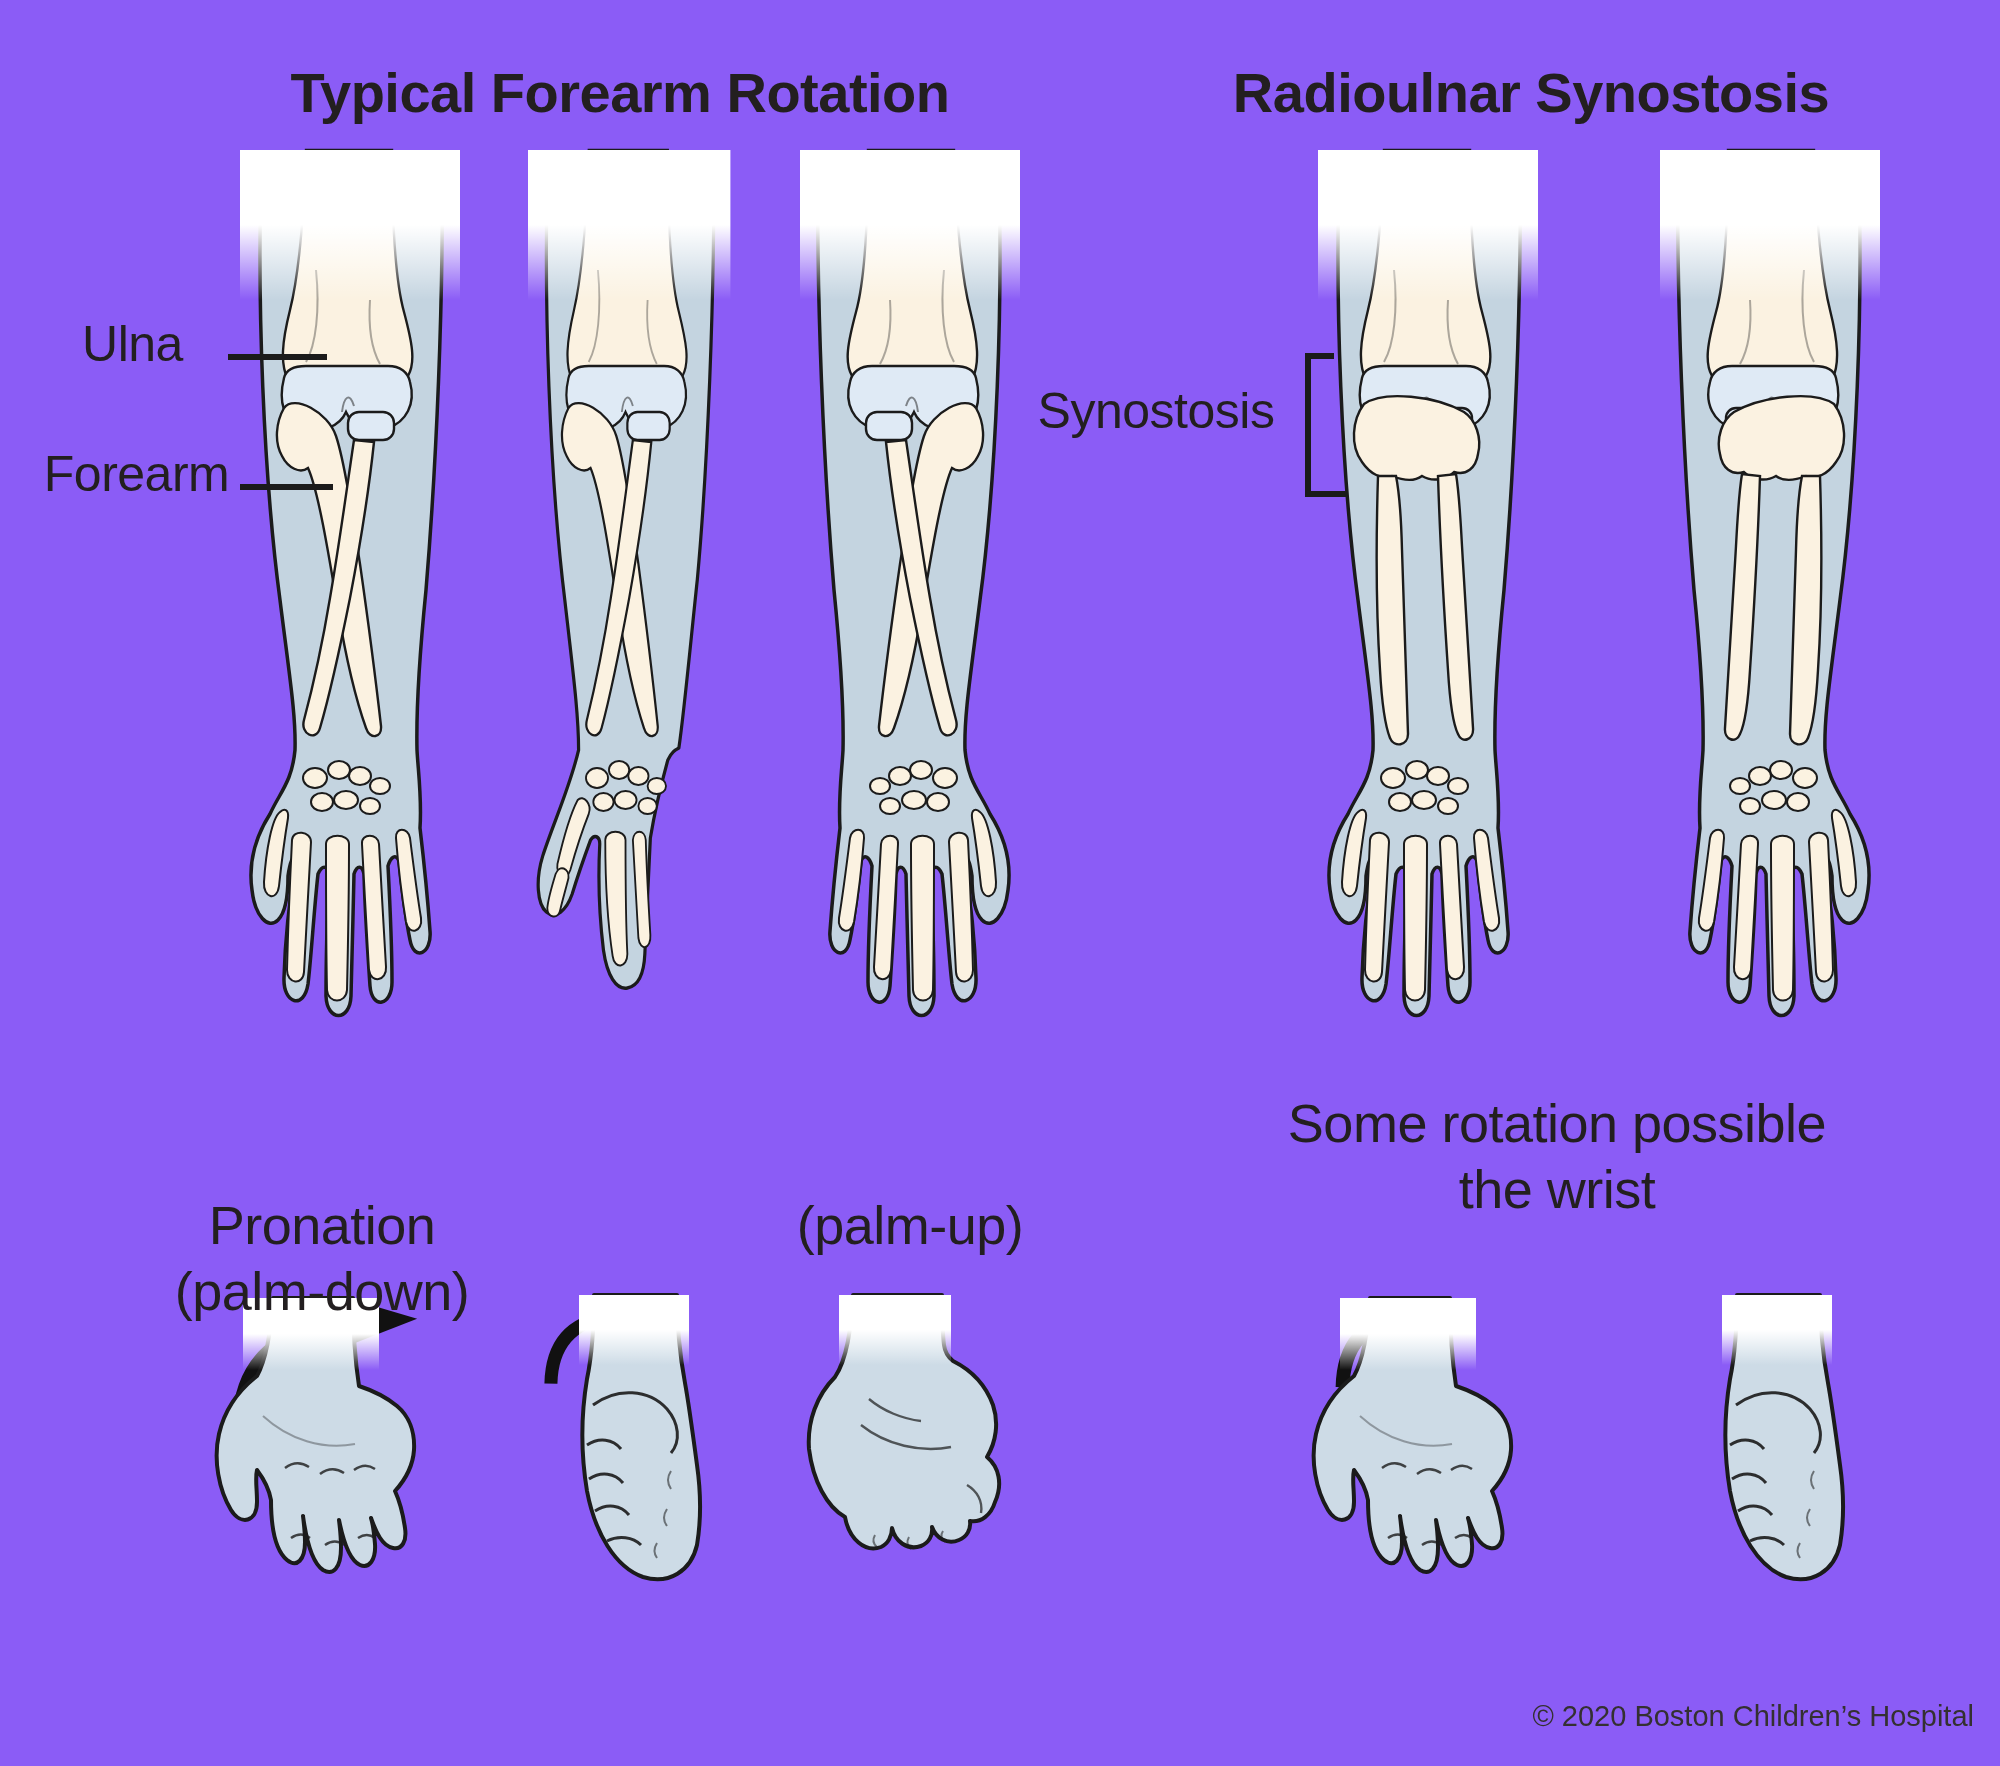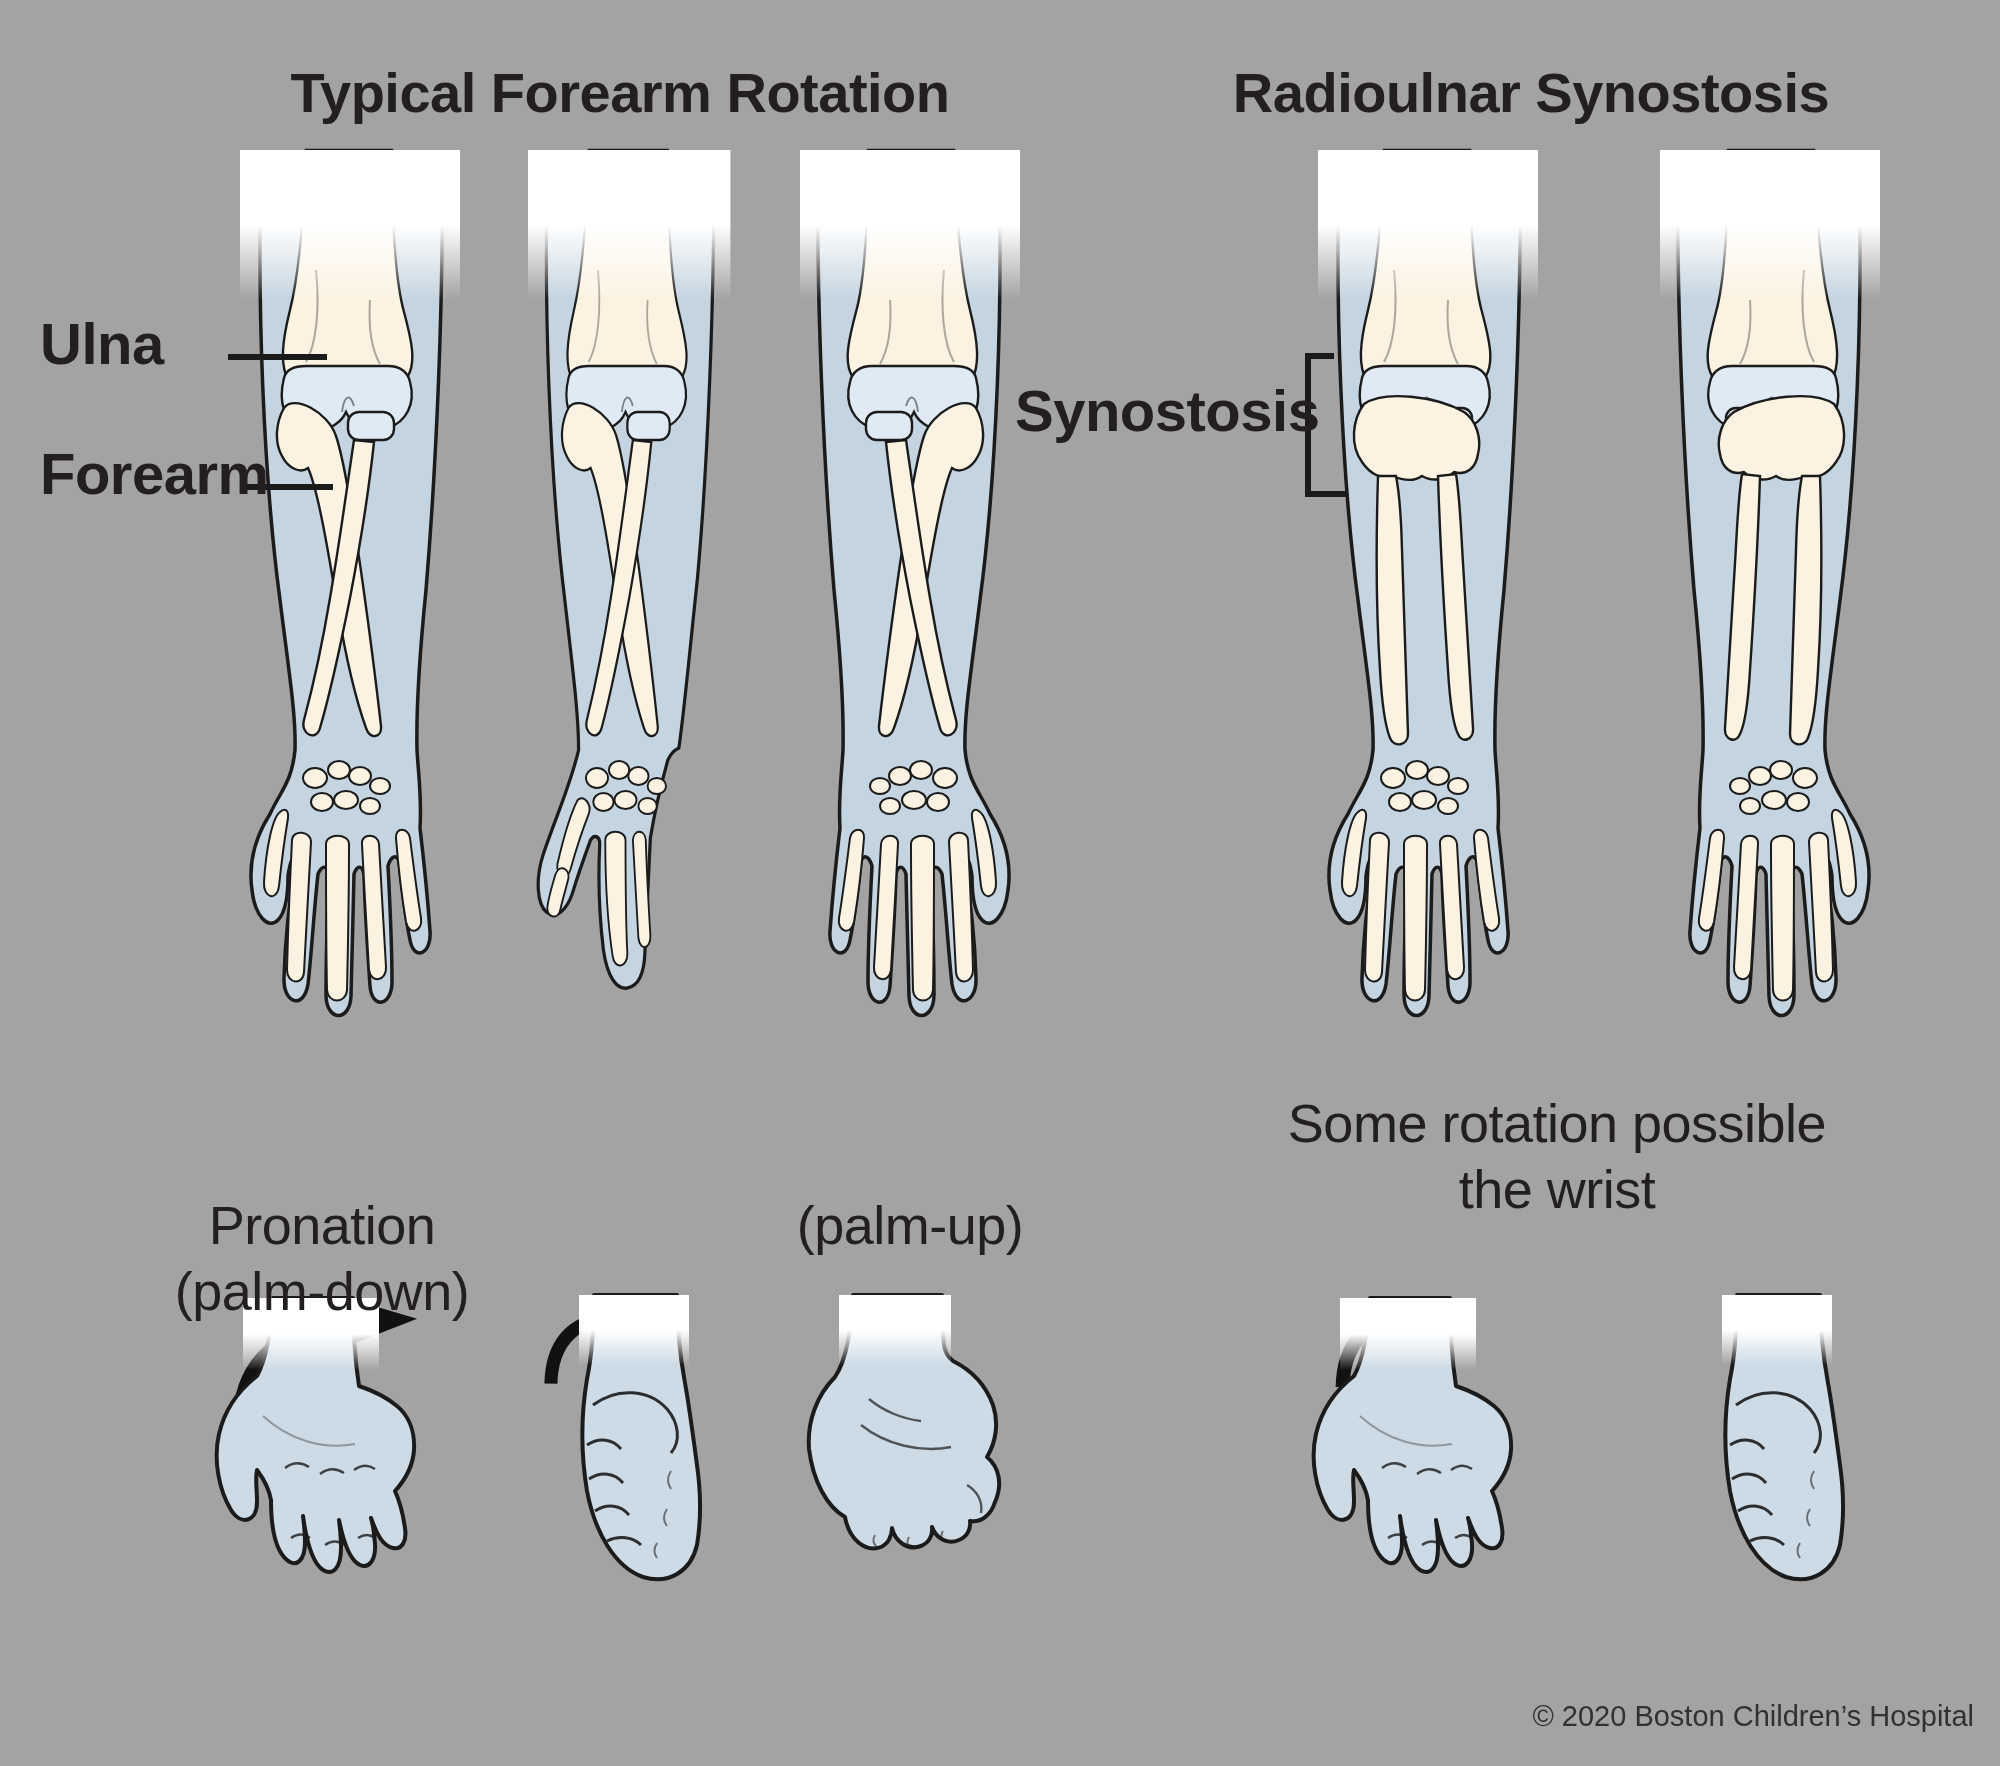--- a/index.html
+++ b/index.html
@@ -1,24 +1,24 @@
 <!DOCTYPE html>
 <html style="--skin: #c4d4e0; --hand_skin: #cddbe6; --bone: #fbf2e1; --cartilage: #dfeaf5; --outline: #1b1b1b; --text: #231f20; --arrow: #111111;"><head>
 <meta charset="utf-8">
 <style>
   :root{
     --skin:#c4d4e0; --hand_skin:#cddbe6; --bone:#fbf2e1; --cartilage:#dfeaf5;
     --outline:#1b1b1b; --text:#231f20; --arrow:#111111;
   }
   html,body{margin:0;padding:0;background:#fff;}
-  .page{position:relative;width:2000px;height:1766px;background:#a3a3a3;overflow:hidden;
+  .page{position:relative;width:2000px;height:1766px;background:#8b5cf6;overflow:hidden;
         font-family:"Liberation Sans",sans-serif;color:var(--text);}
   .abs{position:absolute;}
   .title{font-size:56px;font-weight:700;letter-spacing:-0.5px;text-align:center;line-height:66px;}
-  .bone-label{font-size:58px;font-weight:700;text-align:left;line-height:56px;letter-spacing:-0.5px;}
+  .bone-label{font-size:50px;font-weight:400;text-align:center;line-height:56px;letter-spacing:-0.5px;}
   .caption{font-size:54px;font-weight:400;text-align:center;line-height:66px;letter-spacing:-0.5px;margin-top:36px;}
   .note{font-size:54px;font-weight:400;text-align:center;line-height:66px;letter-spacing:-0.5px;}
   .copyright{font-size:29px;font-weight:400;text-align:right;color:#343031;}
   svg{display:block;}
 </style>
 </head>
 <body>
 
 <div class="page">
 

